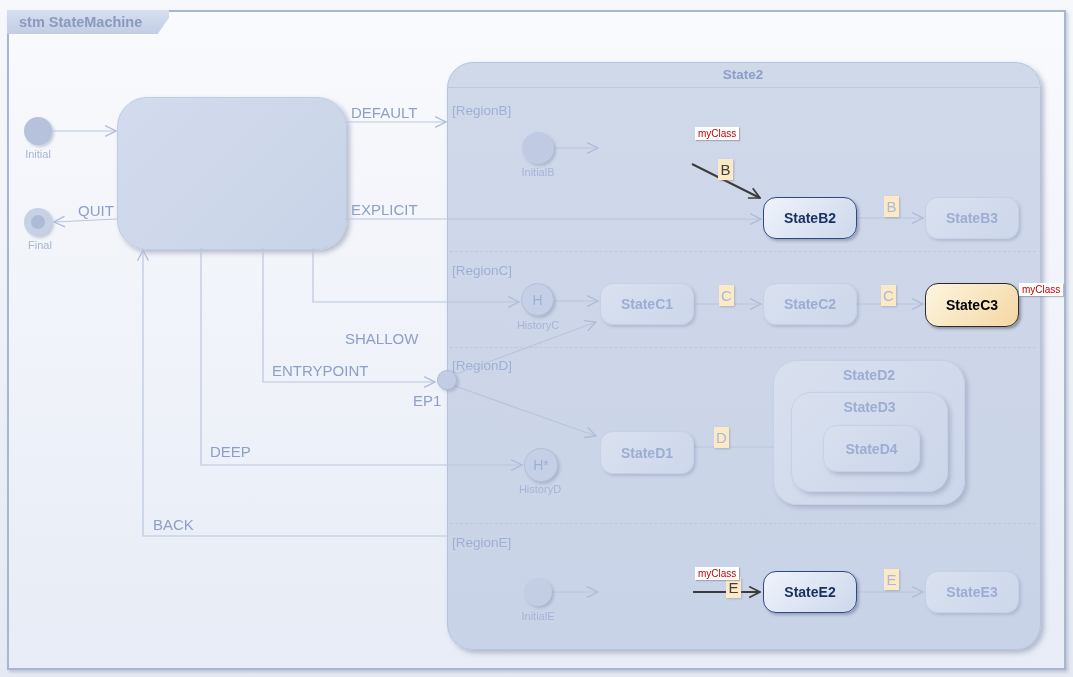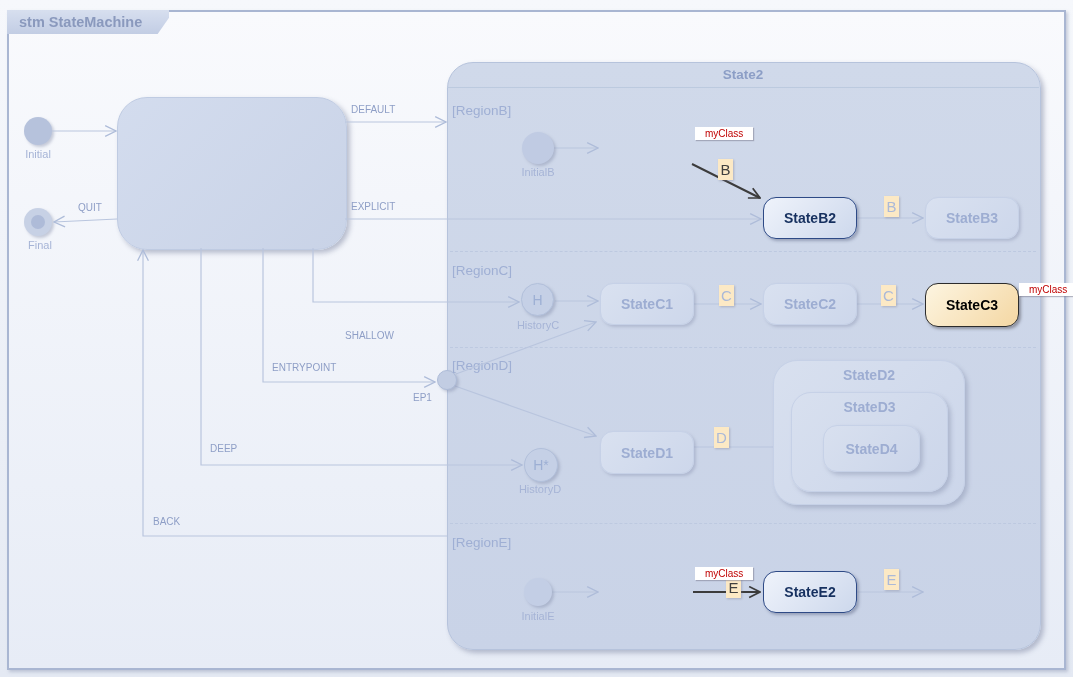--- a/index.html
+++ b/index.html
@@ -38,28 +38,28 @@
     border:1px solid #c6d1e7;color:#9dadd2;box-shadow:3px 3px 4px rgba(125,135,165,.4);}
   .topalign{align-items:flex-start;padding-top:6px;}
   
   .circle{position:absolute;border-radius:50%;background:#b6c2dc;
     box-shadow:2px 2px 3px rgba(125,135,165,.4);}
   .hist{background:#c5d0e6;border:1px solid #b2c0db;display:flex;align-items:center;
     justify-content:center;font-size:14px;color:#9dafd4;box-sizing:border-box;}
   .finout{background:#c7d1e5;display:flex;align-items:center;justify-content:center;}
   .findot{width:14px;height:14px;border-radius:50%;background:#aebbd8;}
   .plabel{position:absolute;font-size:11px;color:#a6b4d6;text-align:center;}
-  .tlabel{position:absolute;font-size:10px;color:#8e9ec6;}
+  .tlabel{position:absolute;font-size:15px;color:#8e9ec6;}
   
   .event{position:absolute;width:15px;height:21px;background:#fce9c5;color:#abb9d8;
     font-size:15px;text-align:center;line-height:21px;
     box-shadow:1px 1px 2px rgba(120,120,140,.4);z-index:4;}
   .event.dark{color:#3f3f3f;}
   .stereo{position:absolute;background:#ffffff;color:#c00000;font-size:10px;height:13px;
-    line-height:13px;padding:0 10px;box-shadow:1px 1px 1px rgba(120,120,140,.5);z-index:5;}
+    line-height:13px;padding:0 3px;box-shadow:1px 1px 1px rgba(120,120,140,.5);z-index:5;}
   svg.wires{position:absolute;left:0;top:0;z-index:2;}
 </style>
 </head>
 <body>
 
 <div id="canvas">
 
   <div class="frame"></div>
   <div class="frame-tab">
     <span>stm StateMachine</span>
@@ -173,20 +173,23 @@
   <div class="state nested topalign" style="left:791px;top:392px;width:157px;height:100px;border-radius:20px;z-index:3;">
     <span>StateD3</span>
   </div>
   <div class="state nested" style="left:823px;top:425px;width:97px;height:47px;border-radius:14px;z-index:4;">
     <span>StateD4</span>
   </div>
 
   <div class="state navy" style="left:763px;top:571px;width:94px;height:42px;z-index:3;">
     <span>StateE2</span>
   </div>
+  <div class="state dim" style="left:925px;top:571px;width:94px;height:42px;z-index:3;">
+    <span>StateE3</span>
+  </div>
 
   <div class="event dark" style="left:718px;top:159px;">B</div>
   <div class="event" style="left:884px;top:196px;">B</div>
   <div class="event" style="left:719px;top:285px;">C</div>
   <div class="event" style="left:881px;top:285px;">C</div>
   <div class="event" style="left:714px;top:427px;">D</div>
   <div class="event dark" style="left:726px;top:577px;">E</div>
   <div class="event" style="left:884px;top:569px;">E</div>
 
   <div class="stereo" style="left:695px;top:127px;">myClass</div>

